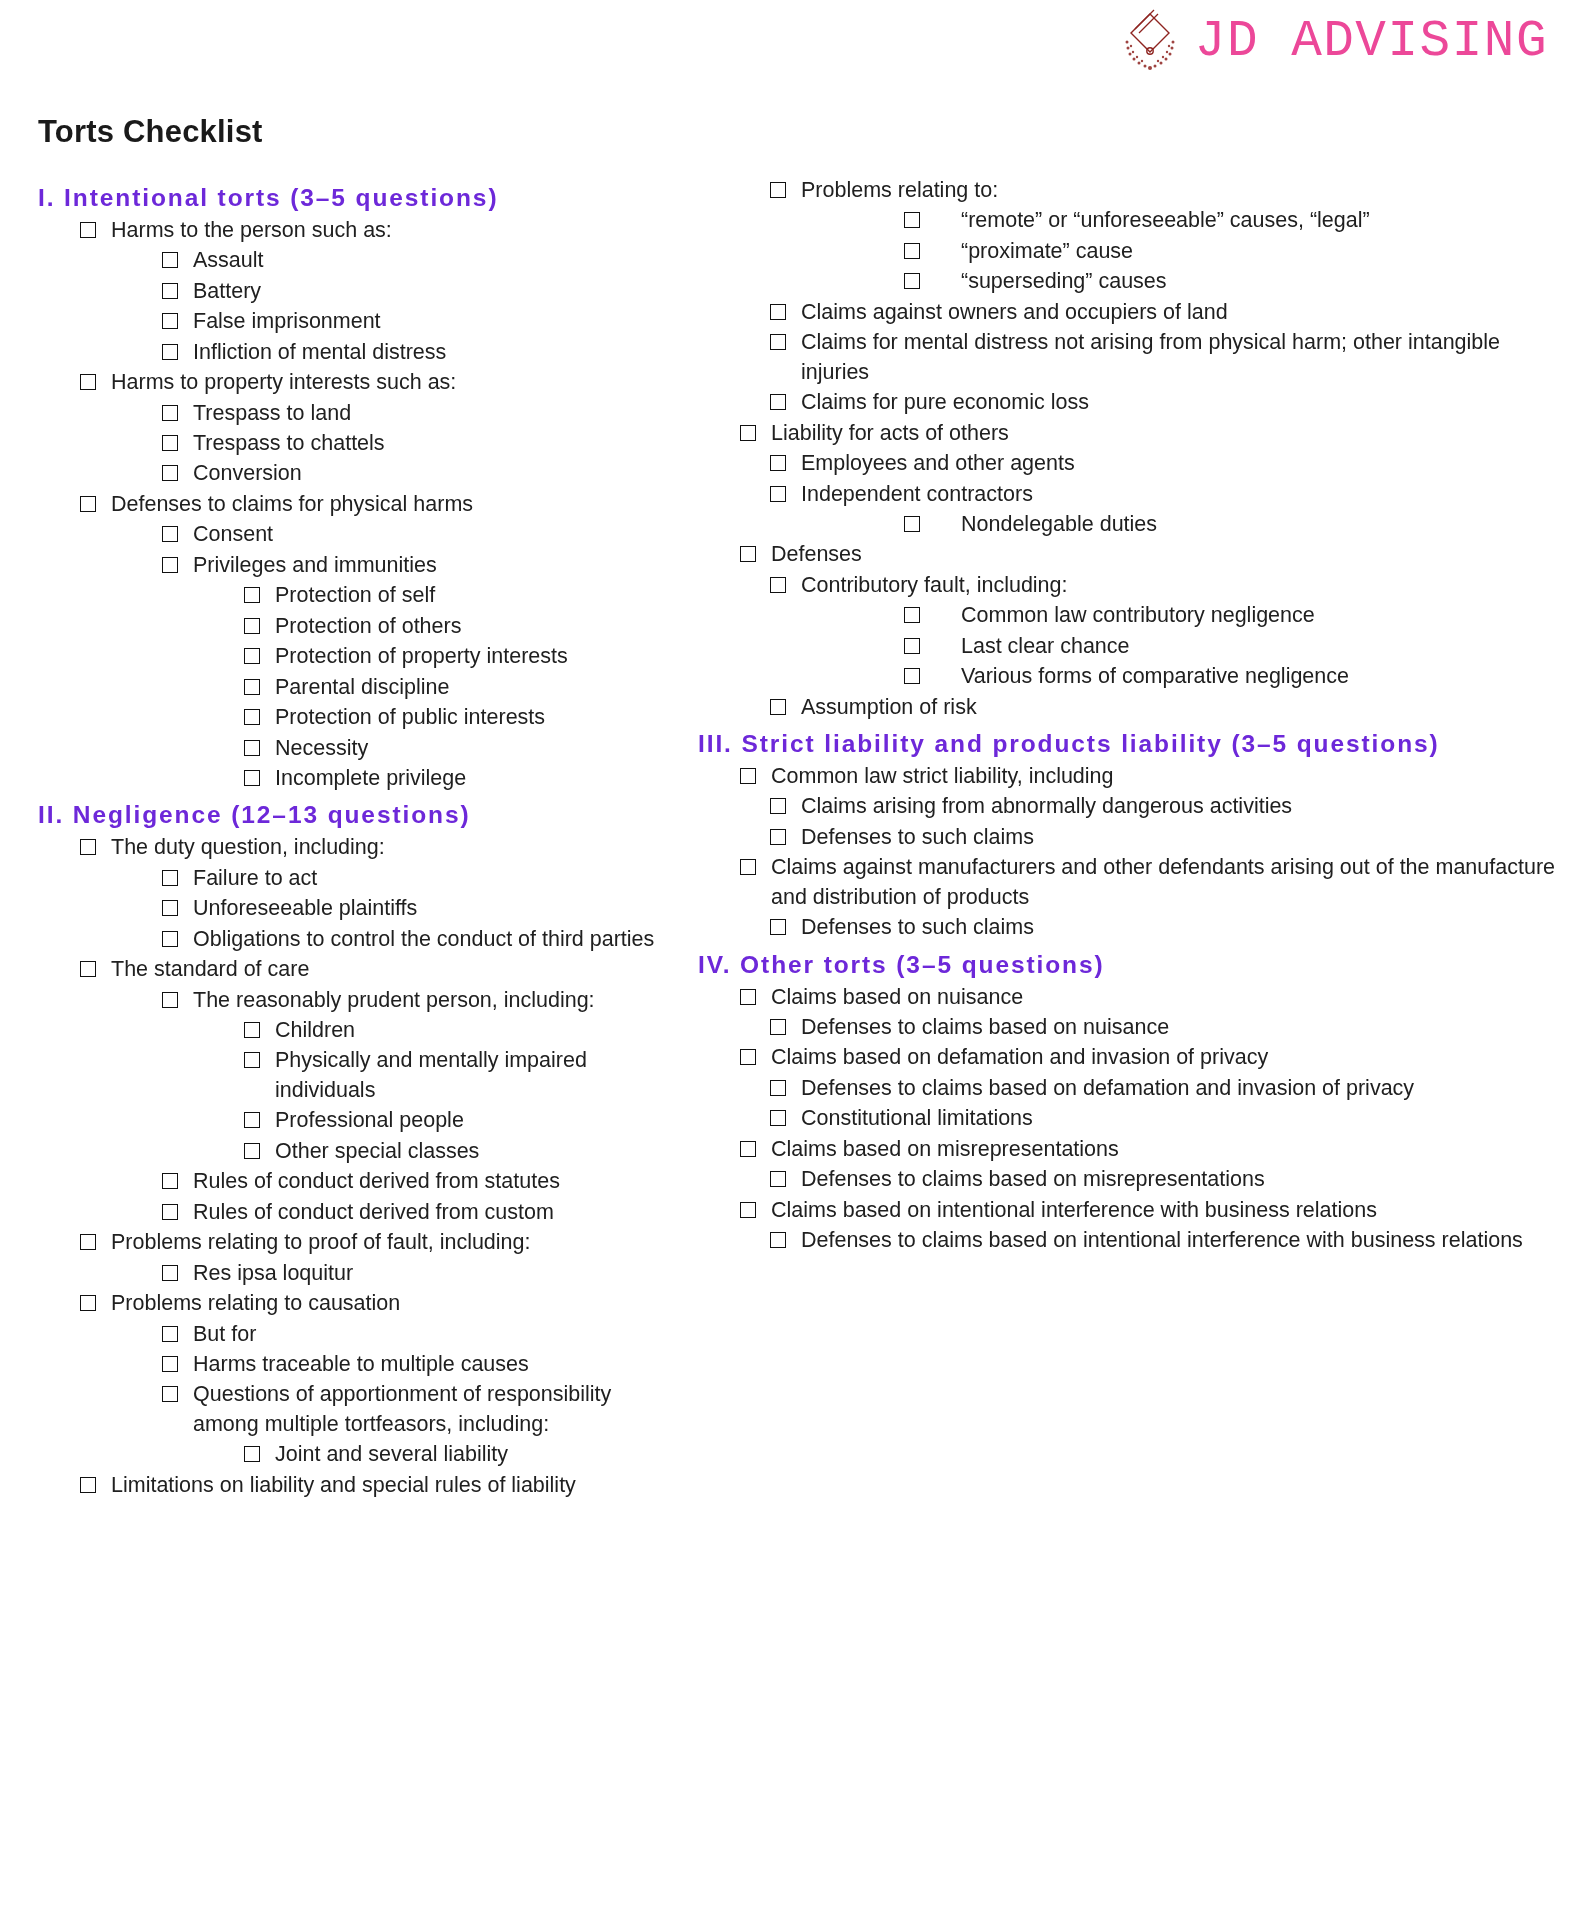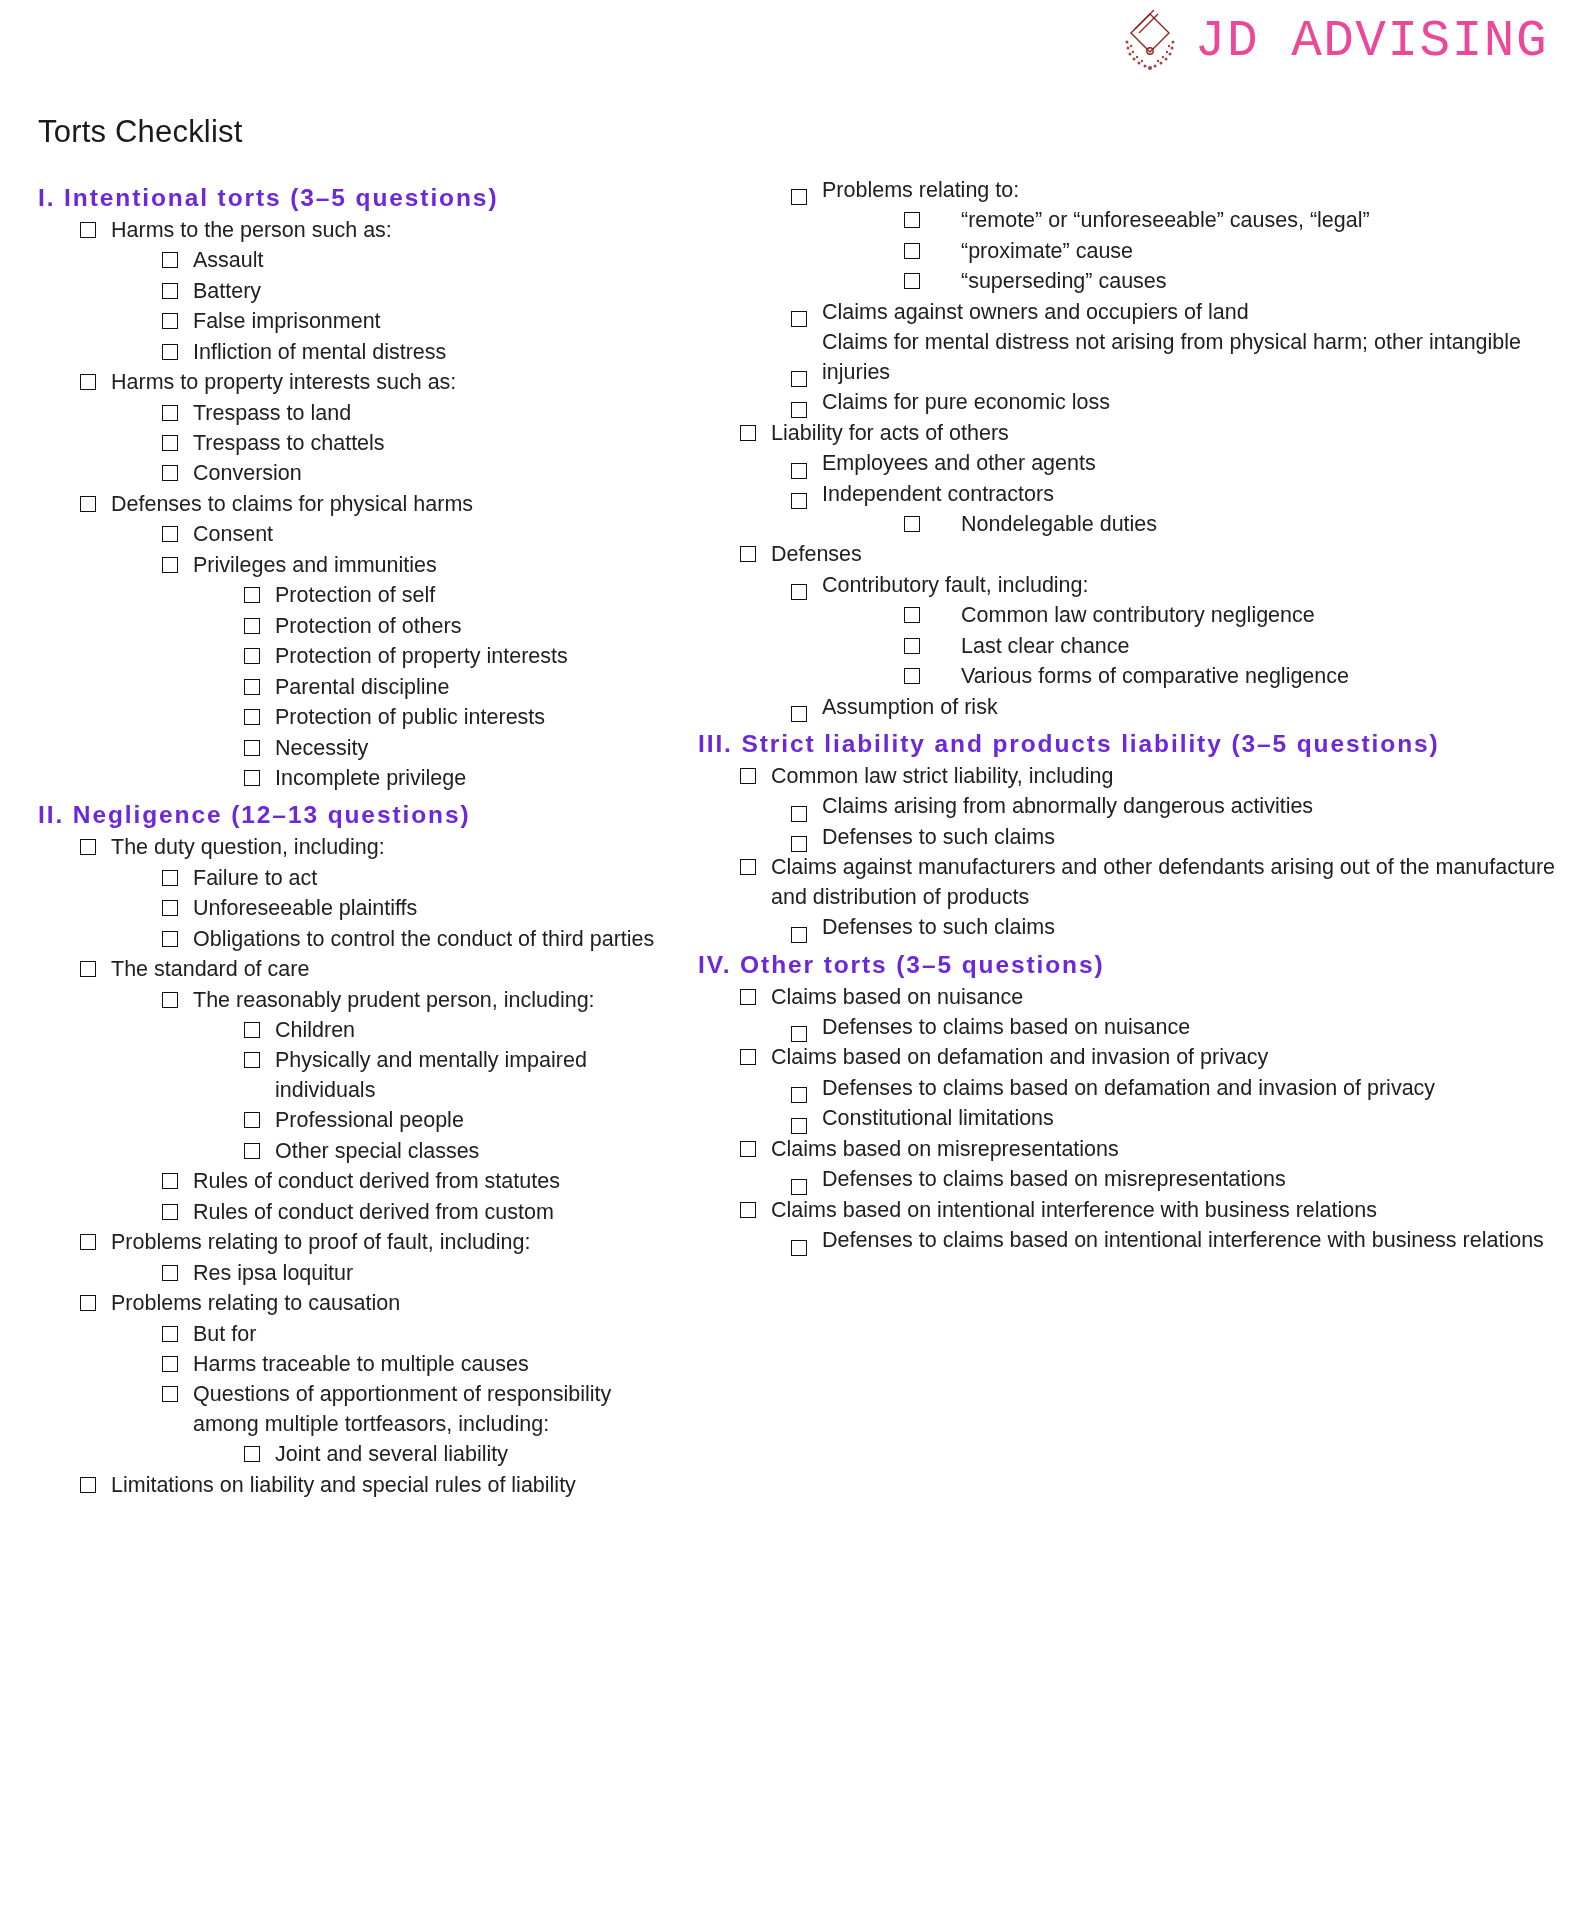--- a/index.html
+++ b/index.html
@@ -39,21 +39,21 @@
     font-size: 51px;
     letter-spacing: 1.5px;
     color: #ec4899;
     white-space: nowrap;
     line-height: 1;
   }
 
   
   .doc-title {
     font-size: 31px;
-    font-weight: normal;
+    font-weight: bold;
     color: #1a1a1a;
     margin: 22px 0 0 38px;
     letter-spacing: 0.2px;
   }
 
   
   .columns {
     display: flex;
     margin-top: 26px;
     align-items: flex-start;
@@ -98,21 +98,21 @@
     flex: 1 1 auto;
   }
 
   
   .lvl1 { margin-left: 42px; }
   .lvl2 { margin-left: 124px; }
   .lvl3 { margin-left: 206px; }
 
   
   .col-right .lvl1 { margin-left: 50px; }
-  .col-right .lvl2 { margin-left: 101px; align-items: flex-end; }
+  .col-right .lvl2 { margin-left: 80px; }
   .col-right .lvl3 { margin-left: 214px; gap: 26px; }
 </style>
 </head>
 <body>
 
 <div class="page-header">
   <div class="brand">
     <span class="brand-emblem-wrap">
       <svg class="brand-emblem" viewBox="0 0 62 66" xmlns="http://www.w3.org/2000/svg">
         <g fill="none" stroke="#8E2420" stroke-width="1.4">

